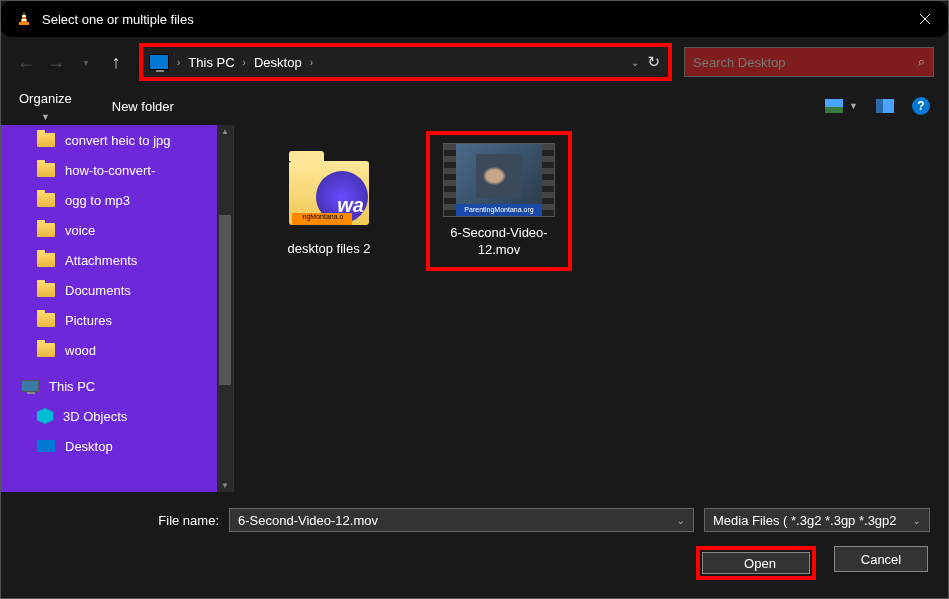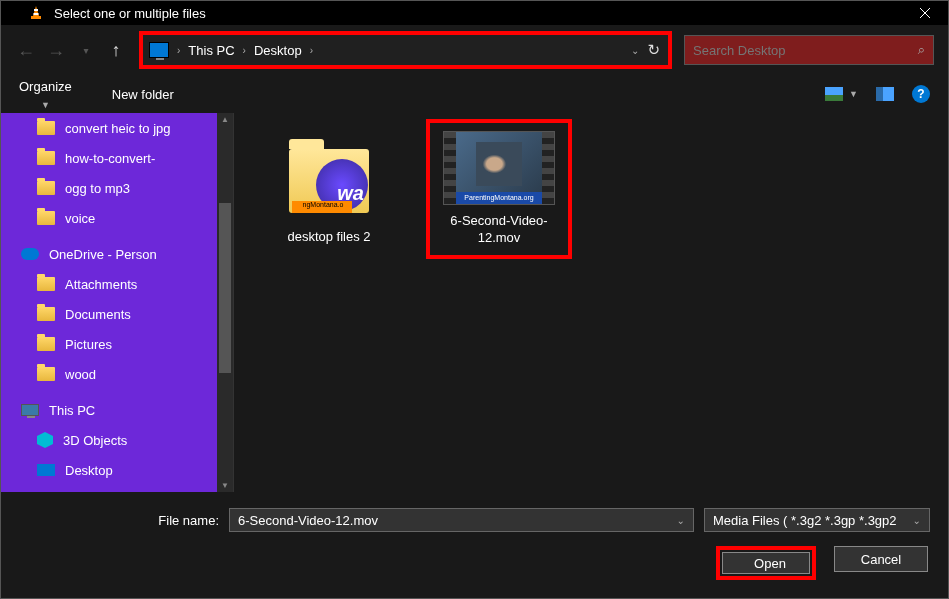--- a/index.html
+++ b/index.html
@@ -1,20 +1,20 @@
 <!DOCTYPE html>
 <html><head>
 <meta charset="utf-8">
 <style>
 * { margin: 0; padding: 0; box-sizing: border-box; font-family: "Segoe UI", Arial, sans-serif; }
 body { background: #000; width: 949px; height: 599px; overflow: hidden; color: #fff; position: relative; }
 
 .window { width: 949px; height: 599px; border: 1px solid #555; background: #1a1a1a; display: flex; flex-direction: column; }
 
-.titlebar { height: 24px; background: #000; display: flex; align-items: center; padding-left: 27px; }
+.titlebar { height: 36px; background: #000; display: flex; align-items: center; padding-left: 15px; border-radius: 10px; }
 .titlebar .vlc-icon { width: 16px; height: 16px; margin-right: 10px; display: flex; align-items: center; justify-content: center; }
 .titlebar .title { color: #fff; font-size: 13px; flex: 1; }
 .titlebar .close { width: 46px; height: 32px; display: flex; align-items: center; justify-content: center; color: #fff; font-size: 14px; }
 
 .navbar { height: 50px; background: #191919; display: flex; align-items: center; padding: 0 14px; gap: 8px; }
 .nav-arrow { width: 22px; height: 22px; display: flex; align-items: center; justify-content: center; color: #888; font-size: 18px; }
 .nav-arrow.disabled { color: #555; }
 .nav-up { color: #ddd; }
 
 .addrbox { border: 4px solid #f00; height: 38px; flex: 1; display: flex; align-items: center; background: #202020; padding: 0 6px; margin: 0 4px; }
@@ -83,21 +83,21 @@
 .footer-label { color: #fff; font-size: 13px; width: 200px; text-align: right; }
 .filename-box { flex: 1; height: 24px; border: 1px solid #666; background: #333; display: flex; align-items: center; padding: 0 8px; }
 .filename-box input { flex: 1; background: transparent; border: none; color: #fff; font-size: 13px; outline: none; }
 .filename-drop { color: #aaa; font-size: 10px; }
 .filter-box { width: 226px; height: 24px; border: 1px solid #666; background: #333; display: flex; align-items: center; padding: 0 8px; color: #fff; font-size: 13px; white-space: nowrap; overflow: hidden; }
 .filter-box .filter-drop { margin-left: auto; color: #aaa; font-size: 10px; }
 
 .btn-row { display: flex; justify-content: flex-end; gap: 18px; padding-right: 2px; }
 .btn { width: 94px; height: 26px; border: 1px solid #888; background: #333; color: #fff; font-size: 13px; display: flex; align-items: center; justify-content: center; }
 .btn-open-wrap { border: 4px solid #f00; padding: 2px; }
-.btn-open-wrap .btn { width: 88px; height: 22px; padding-left: 8px; }
+.btn-open-wrap .btn { width: 108px; height: 22px; padding-left: 8px; }
 </style>
 </head>
 <body>
 
 <div class="window">
 
   <div class="titlebar">
     <div class="vlc-icon">
       <svg width="16" height="16" viewBox="0 0 16 16">
           <path d="M8 1 L11 11 H5 Z" fill="#ff8a00"></path>
@@ -163,24 +163,20 @@
           <span>how-to-convert-</span>
         </div>
       <div class="tree-item">
           <div class="folder-ico"></div>
           <span>ogg to mp3</span>
         </div>
       <div class="tree-item">
           <div class="folder-ico"></div>
           <span>voice</span>
         </div>
-      <div class="tree-item group">
-          <div class="cloud-ico"></div>
-          <span>OneDrive - Person</span>
-        </div>
       <div class="tree-item">
           <div class="folder-ico"></div>
           <span>Attachments</span>
         </div>
       <div class="tree-item">
           <div class="folder-ico"></div>
           <span>Documents</span>
         </div>
       <div class="tree-item">
           <div class="folder-ico"></div>

